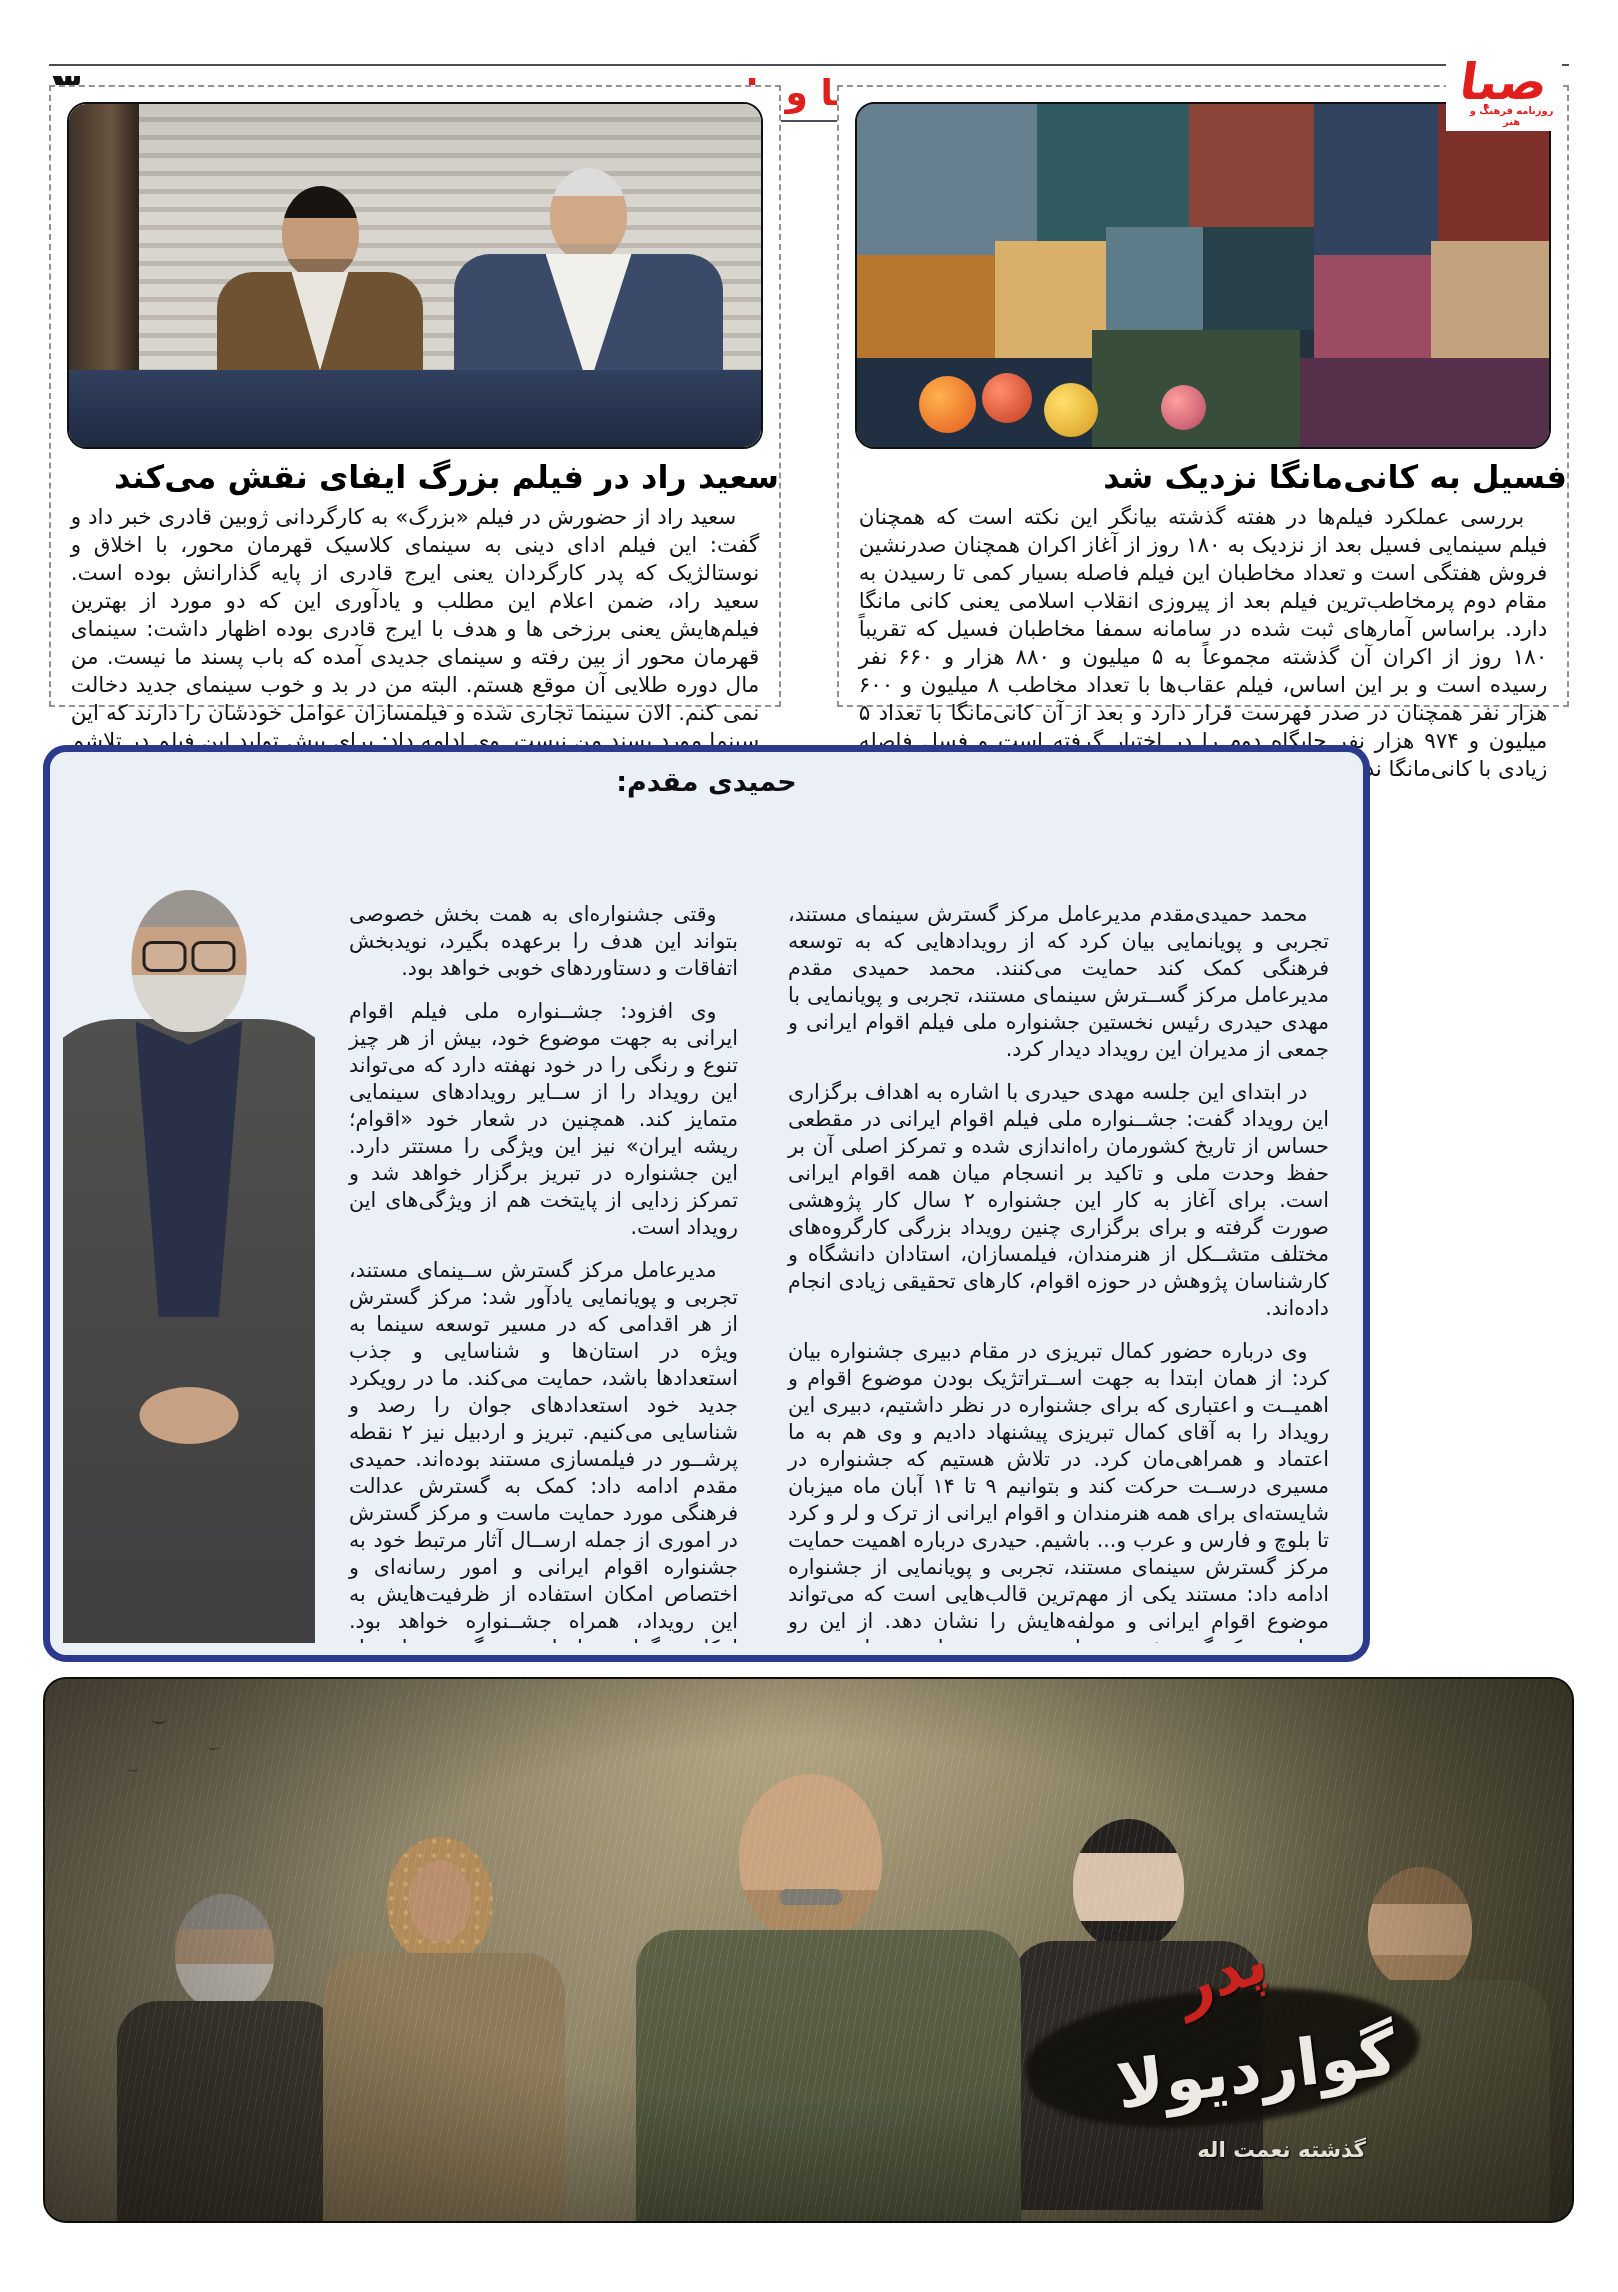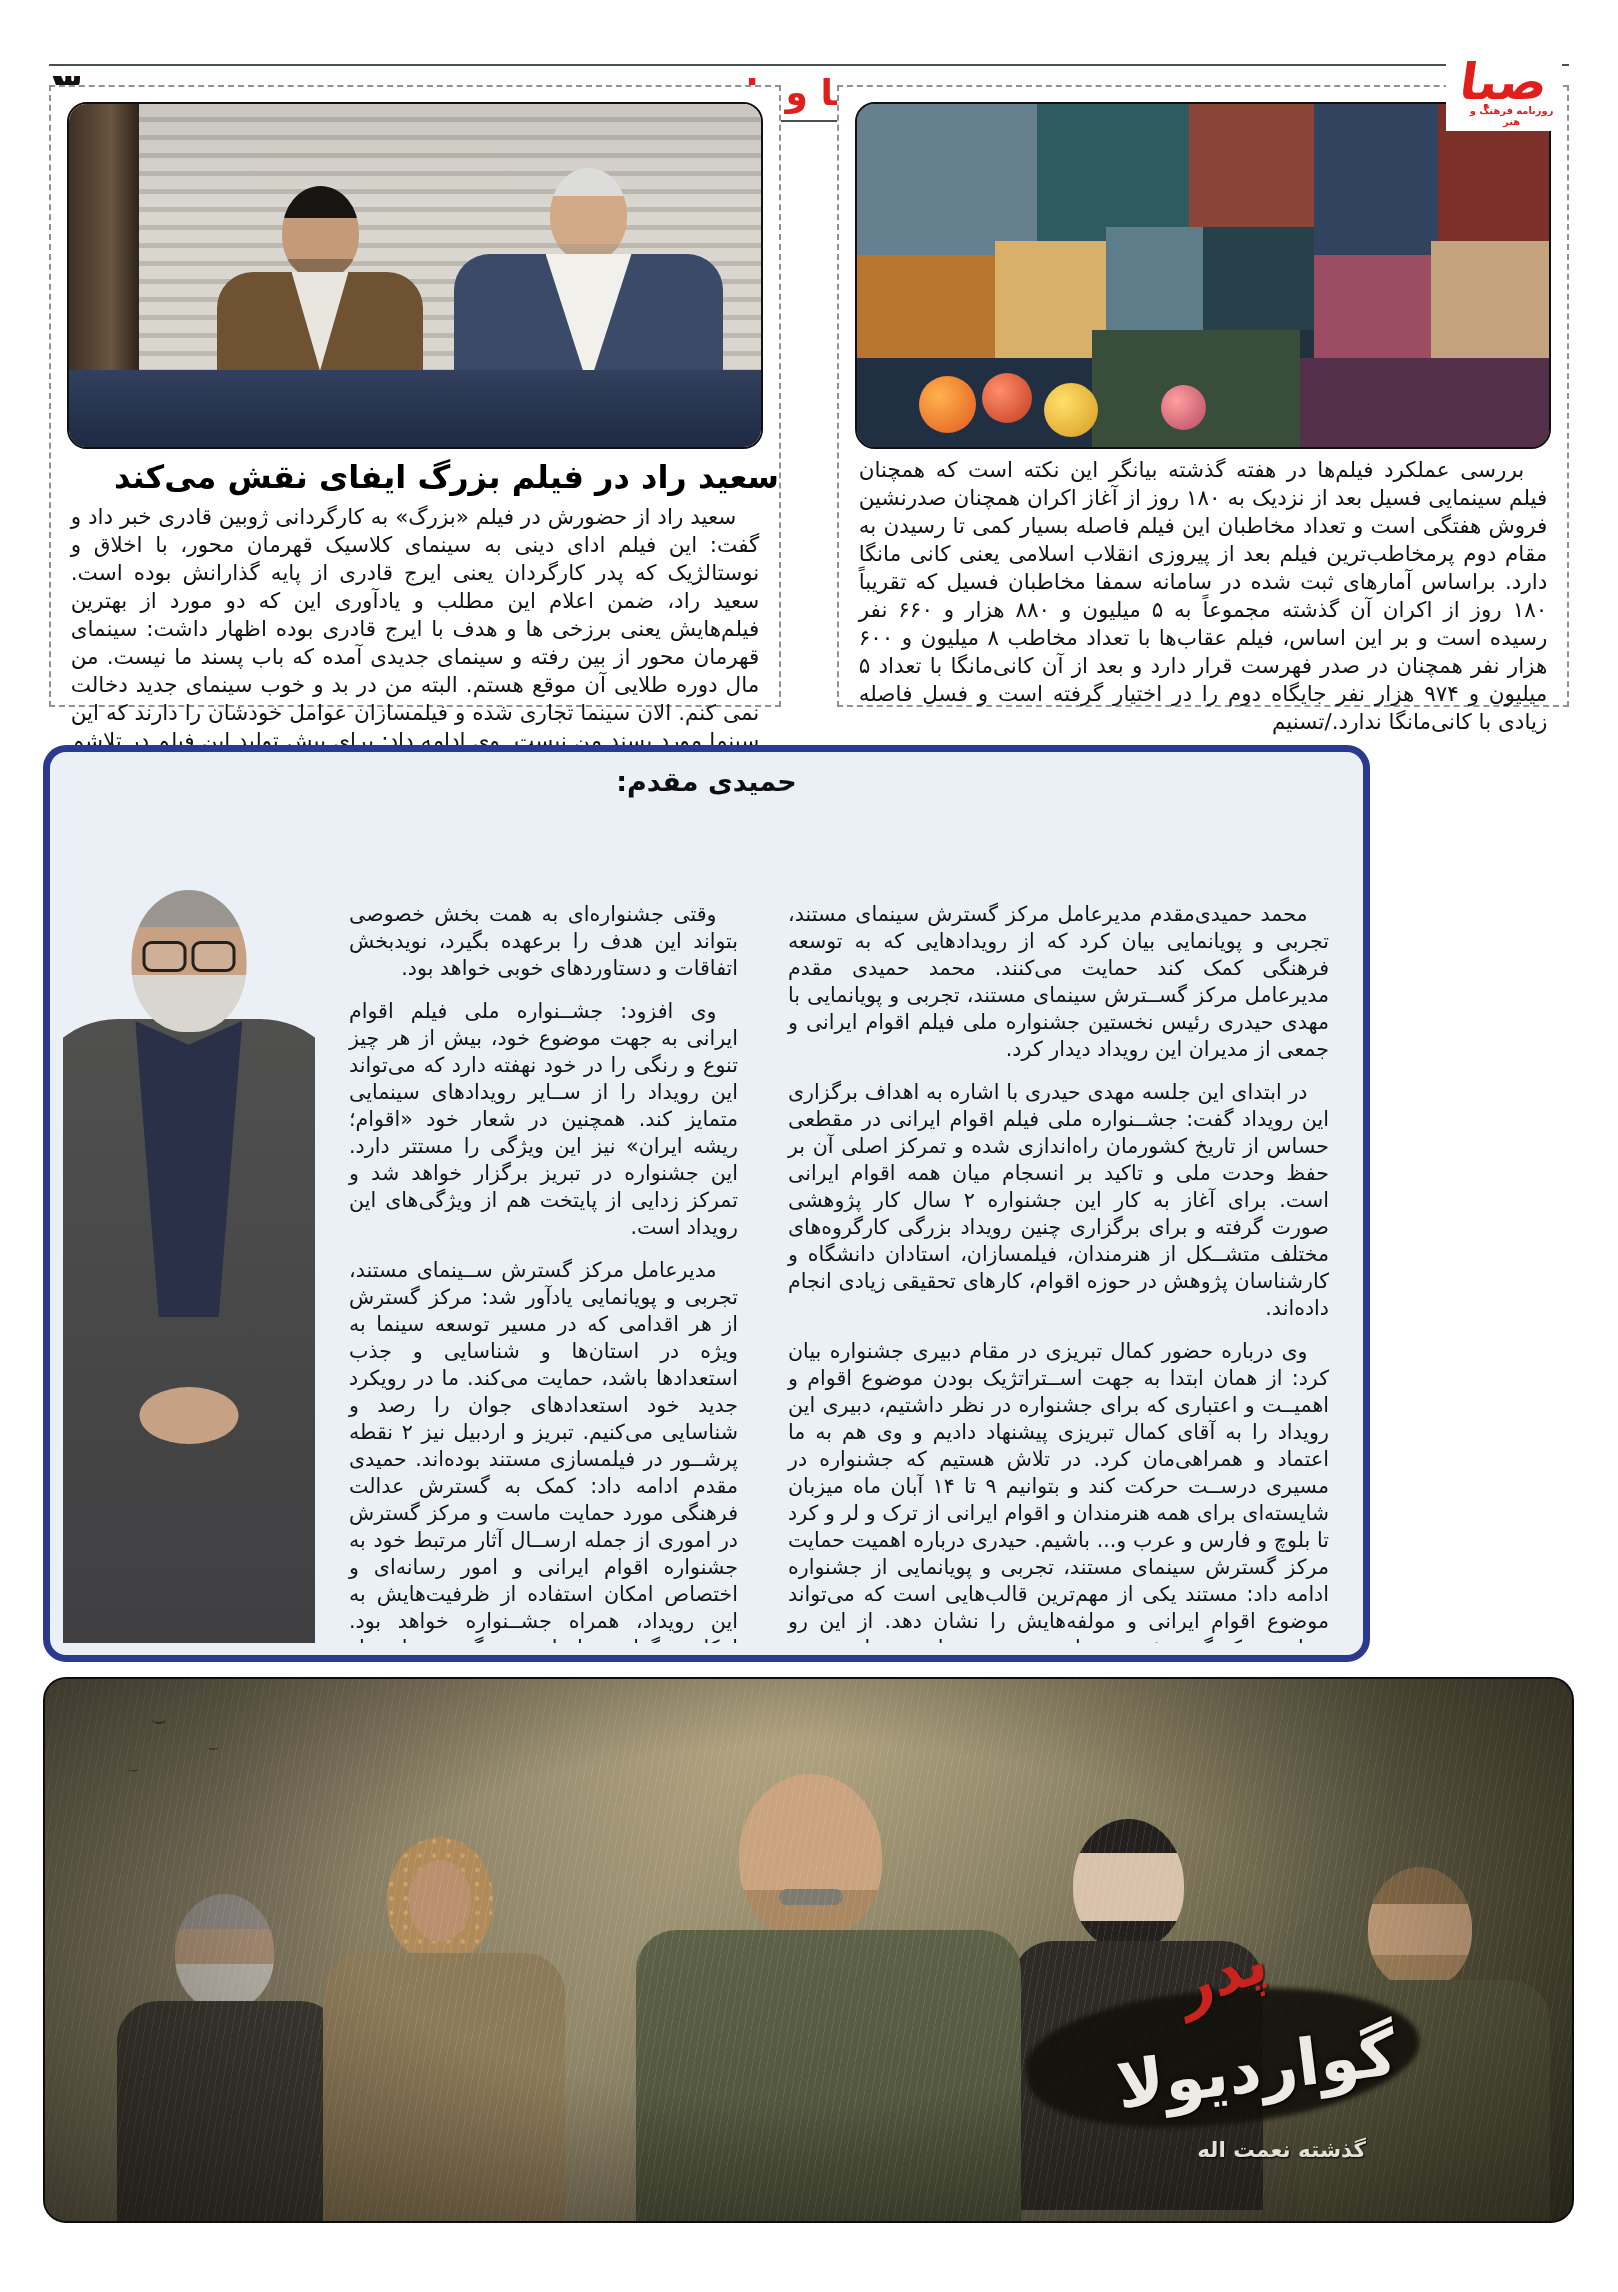--- a/index.html
+++ b/index.html
@@ -176,20 +176,21 @@
       <div class="tile t11"></div>
       <div class="tile t12"></div>
       <div class="tile t13"></div>
       <div class="tile t14"></div>
       <div class="puppet p1"></div>
       <div class="puppet p2"></div>
       <div class="puppet p3"></div>
       <div class="puppet p4"></div>
     </div>
   </div>
+  <div class="dash-title">فسیل به کانی‌مانگا نزدیک شد</div>
   <div class="dash-body">بررسی عملکرد فیلم‌ها در هفته گذشته بیانگر این نکته است که همچنان فیلم سینمایی فسیل بعد از نزدیک به ۱۸۰ روز از آغاز اکران همچنان صدرنشین فروش هفتگی است و تعداد مخاطبان این فیلم فاصله بسیار کمی تا رسیدن به مقام دوم پرمخاطب‌ترین فیلم بعد از پیروزی انقلاب اسلامی یعنی کانی مانگا دارد. براساس آمارهای ثبت شده در سامانه سمفا مخاطبان فسیل که تقریباً ۱۸۰ روز از اکران آن گذشته مجموعاً به ۵ میلیون و ۸۸۰ هزار و ۶۶۰ نفر رسیده است و بر این اساس، فیلم عقاب‌ها با تعداد مخاطب ۸ میلیون و ۶۰۰ هزار نفر همچنان در صدر فهرست قرار دارد و بعد از آن کانی‌مانگا با تعداد ۵ میلیون و ۹۷۴ هزار نفر جایگاه دوم را در اختیار گرفته است و فسل فاصله زیادی با کانی‌مانگا ندارد./تسنیم</div>
 </div>
 
 <div class="main-box">
   <div class="kicker">حمیدی مقدم:</div>
   <div class="main-cols">
     <div class="col col-right">
       <p>محمد حمیدی‌مقدم مدیرعامل مرکز گسترش سینمای مستند، تجربی و پویانمایی بیان کرد که از رویدادهایی که به توسعه فرهنگی کمک کند حمایت می‌کنند. محمد حمیدی مقدم مدیرعامل مرکز گســترش سینمای مستند، تجربی و پویانمایی با مهدی حیدری رئیس نخستین جشنواره ملی فیلم اقوام ایرانی و جمعی از مدیران این رویداد دیدار کرد.</p>
       <p>در ابتدای این جلسه مهدی حیدری با اشاره به اهداف برگزاری این رویداد گفت: جشــنواره ملی فیلم اقوام ایرانی در مقطعی حساس از تاریخ کشورمان راه‌اندازی شده و تمرکز اصلی آن بر حفظ وحدت ملی و تاکید بر انسجام میان همه اقوام ایرانی است. برای آغاز به کار این جشنواره ۲ سال کار پژوهشی صورت گرفته و برای برگزاری چنین رویداد بزرگی کارگروه‌های مختلف متشــکل از هنرمندان، فیلمسازان، استادان دانشگاه و کارشناسان پژوهش در حوزه اقوام، کارهای تحقیقی زیادی انجام داده‌اند.</p>
       <p>وی درباره حضور کمال تبریزی در مقام دبیری جشنواره بیان کرد: از همان ابتدا به جهت اســتراتژیک بودن موضوع اقوام و اهمیــت و اعتباری که برای جشنواره در نظر داشتیم، دبیری این رویداد را به آقای کمال تبریزی پیشنهاد دادیم و وی هم به ما اعتماد و همراهی‌مان کرد. در تلاش هستیم که جشنواره در مسیری درســت حرکت کند و بتوانیم ۹ تا ۱۴ آبان ماه میزبان شایسته‌ای برای همه هنرمندان و اقوام ایرانی از ترک و لر و کرد تا بلوچ و فارس و عرب و... باشیم. حیدری درباره اهمیت حمایت مرکز گسترش سینمای مستند، تجربی و پویانمایی از جشنواره ادامه داد: مستند یکی از مهم‌ترین قالب‌هایی است که می‌تواند موضوع اقوام ایرانی و مولفه‌هایش را نشان دهد. از این رو حمایت مرکز گسترش به عنوان مهم‌ترین متولی سینمای مستند در کشور و پایگاه اصلی مستندسازان از جشنواره فیلم اقوام ایرانی اعتبار ویژه‌ای را برای این رویداد به دنبال خواهد داشت. حمیدی مقدم هم در این جلسه با بیان اینکه برگزاری جشنواره ملی فیلم اقوام ایرانی و موضوع محوری آن نویدبخش اتفاقاتی خوب خواهد بود، گفت: یکی از اهداف برگزاری جشنواره‌ها، توسعه فرهنگی است و</p>

